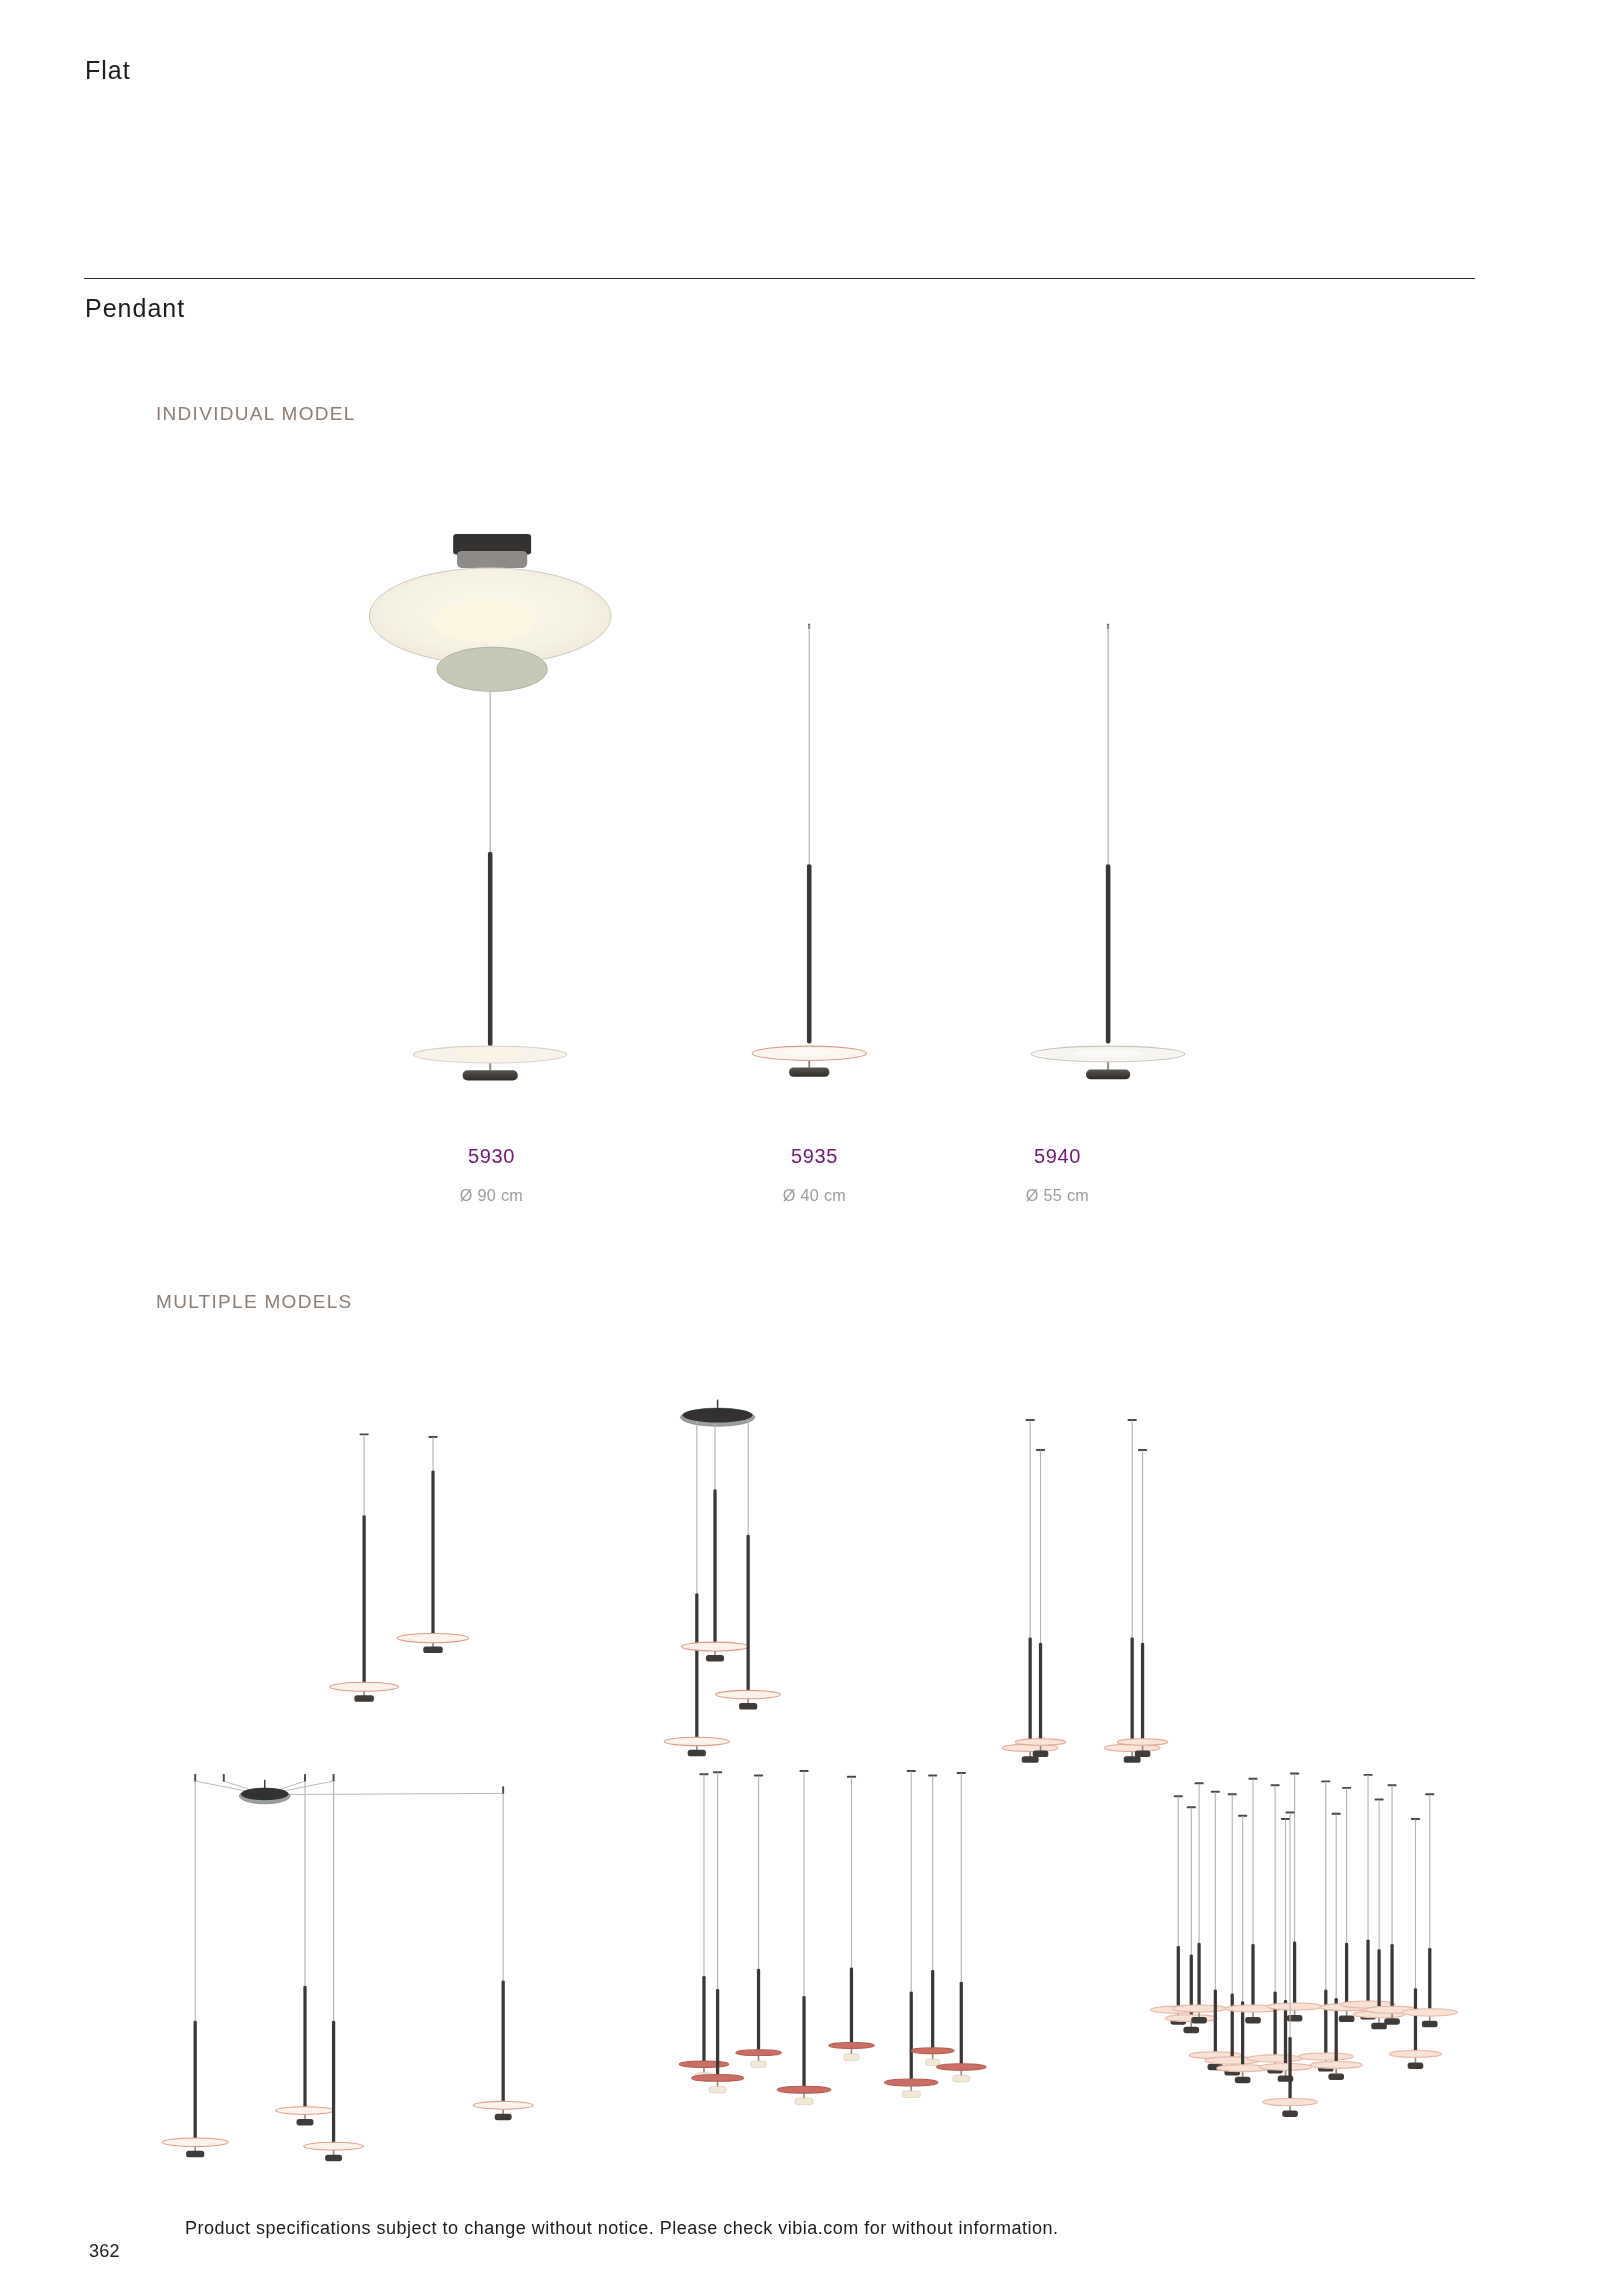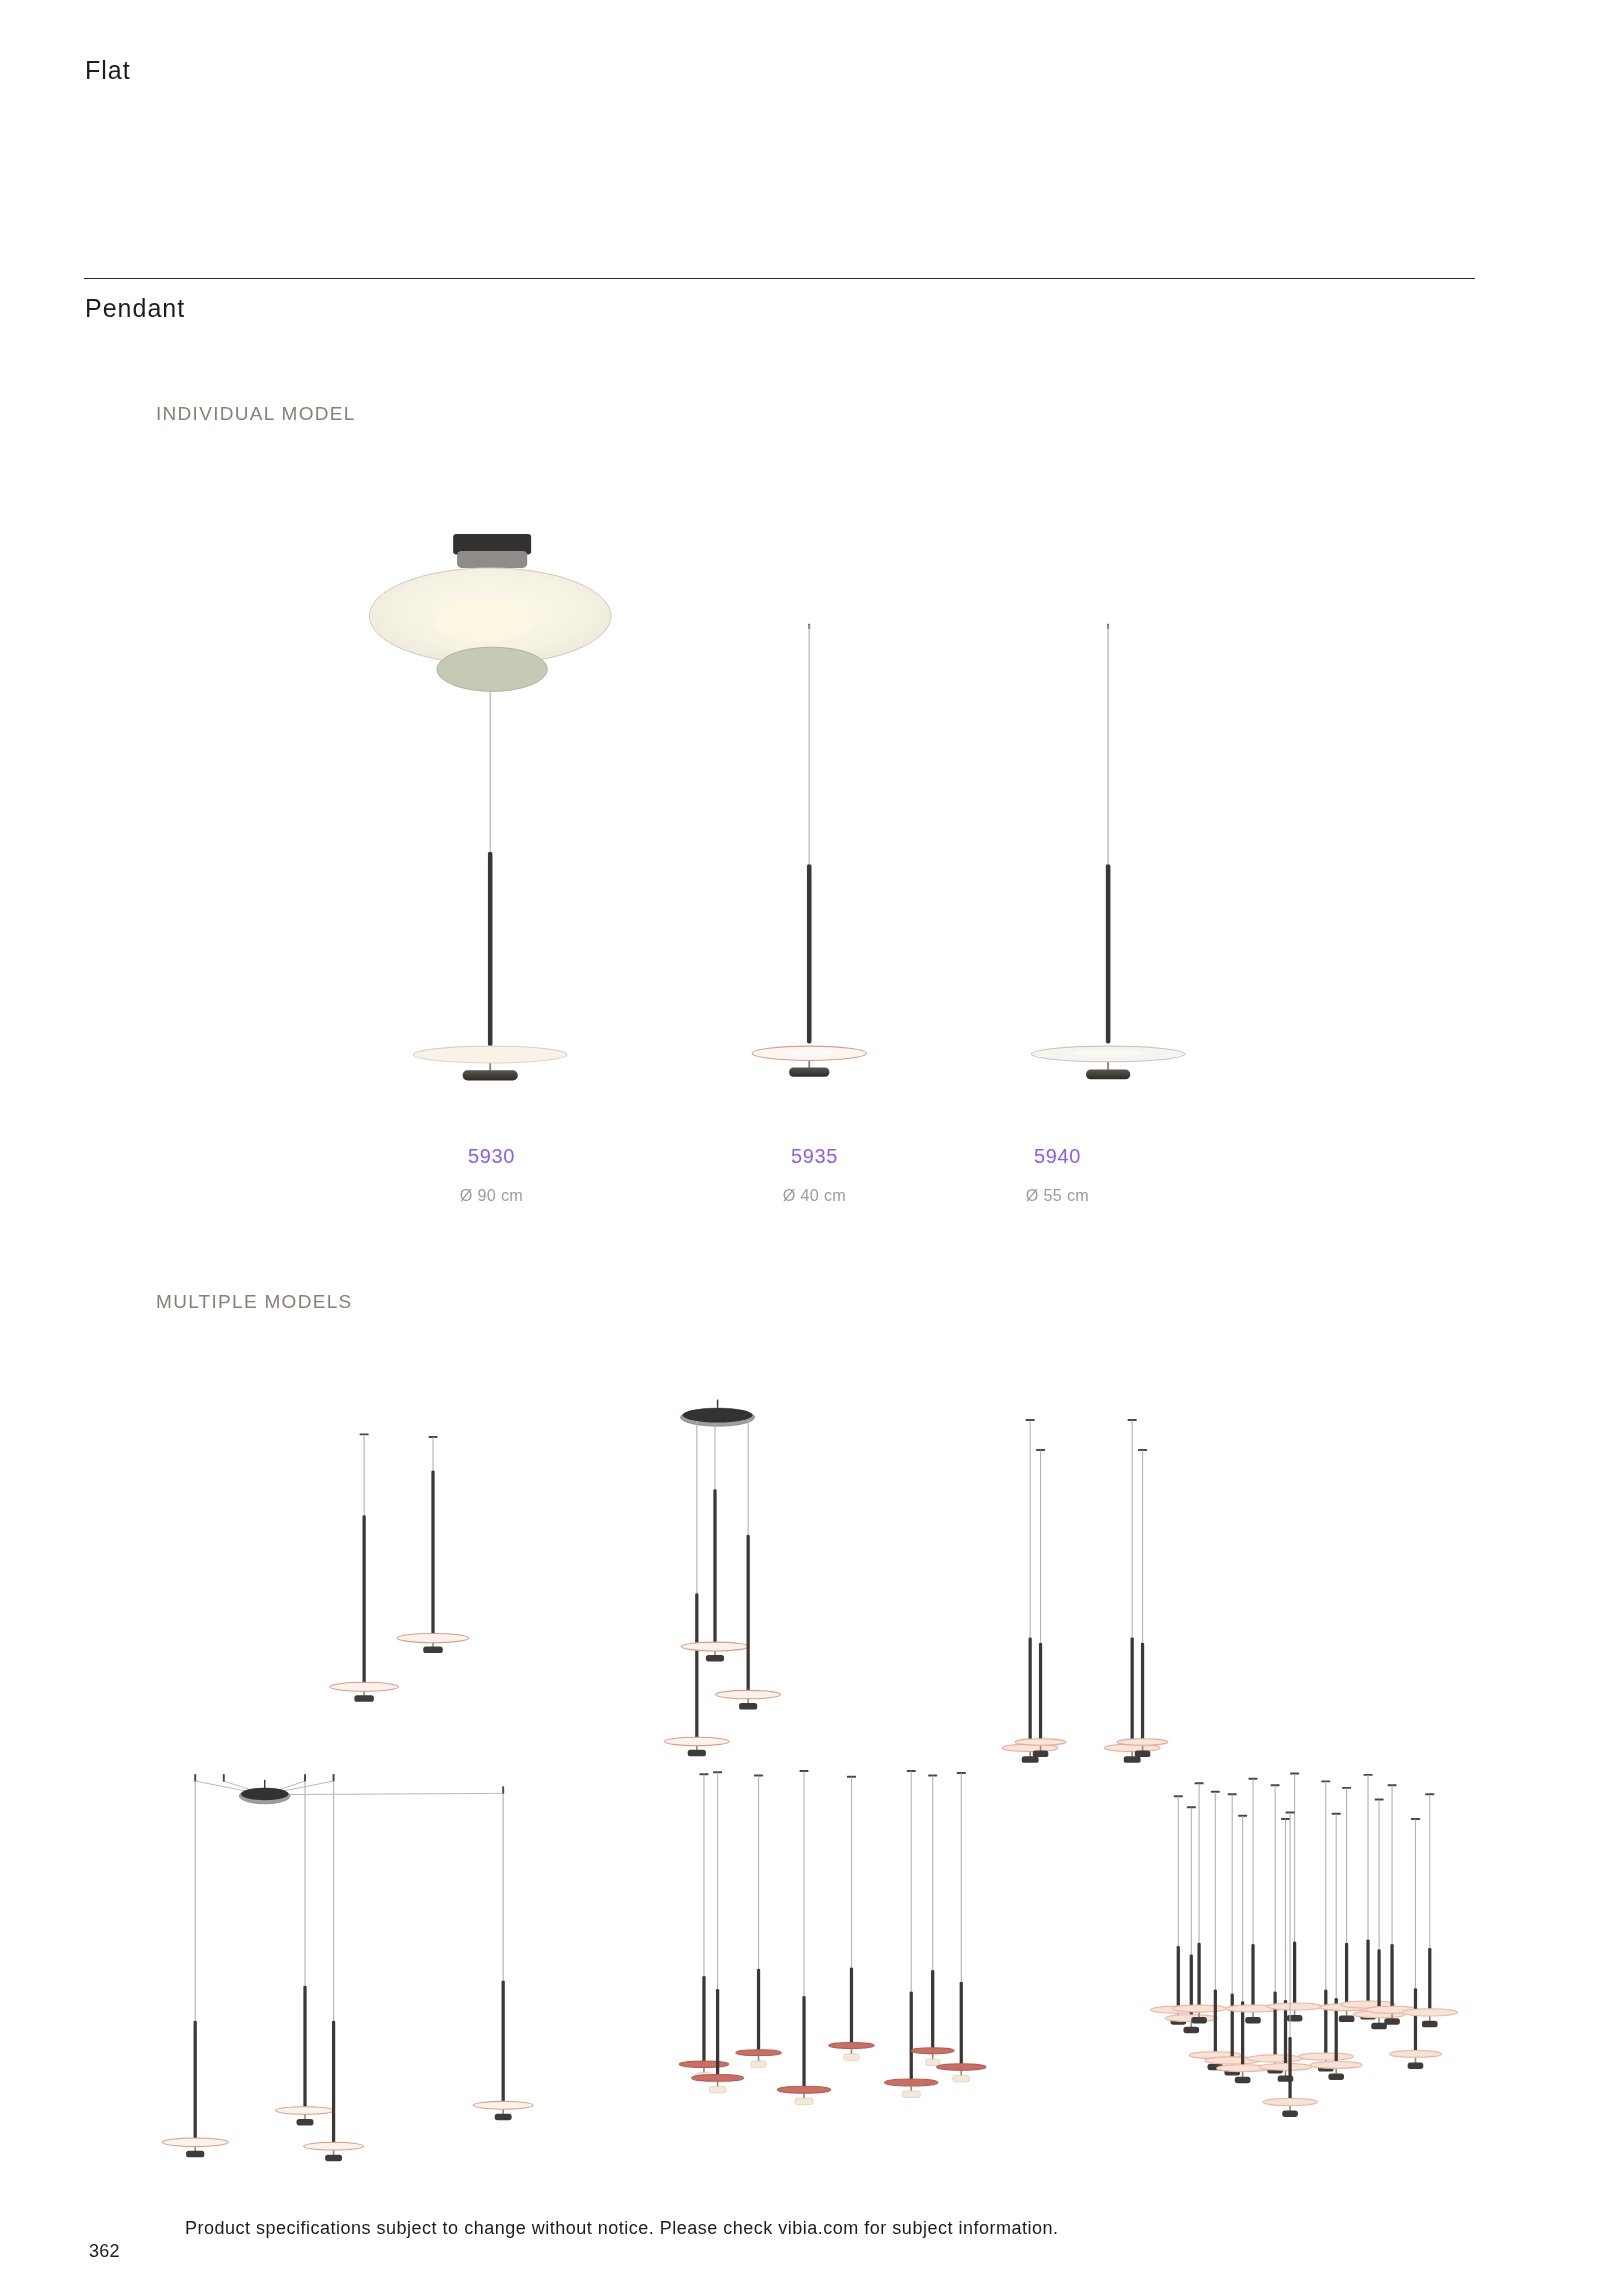--- a/index.html
+++ b/index.html
@@ -21,21 +21,21 @@
   }
   .group-label{
     position:absolute;left:156px;
     font-size:19px;letter-spacing:1.3px;color:#8a7e75;
   }
   #lbl-individual{top:403px;}
   #lbl-multiple{top:1291px;}
   #art{position:absolute;left:0;top:0;}
   .caption{position:absolute;top:1145px;width:169px;text-align:center;}
   .c0{left:407px;} .c1{left:730px;} .c2{left:973px;}
-  .cap-code{font-size:20px;line-height:23.4px;color:#8b5cf6;letter-spacing:0.6px;}
+  .cap-code{font-size:20px;line-height:23.4px;color:#701a75;letter-spacing:0.6px;}
   .cap-size{margin-top:18px;font-size:16.2px;color:#9c9c9c;letter-spacing:0.3px;}
   .footer-num{
     position:absolute;left:89px;top:2218px;
     font-size:18px;color:#1d1c1a;letter-spacing:0.3px;margin-top:23px;
   }
   .footer-text{
     position:absolute;left:185px;top:2218px;
     font-size:18px;color:#1d1c1a;letter-spacing:0.5px;white-space:nowrap;
   }
   .footer-text a{color:inherit;text-underline-offset:2.6px;cursor:pointer;}
@@ -355,17 +355,17 @@
     <div class="cap-code">5935</div>
     <div class="cap-size">Ø 40 cm</div>
   </div>
   <div class="caption c2">
     <div class="cap-code">5940</div>
     <div class="cap-size">Ø 55 cm</div>
   </div>
 
   <div class="footer-num">362</div>
   <div class="footer-text">
-    <span>Product specifications subject to change without notice. Please check </span><a class="vlink">vibia.com</a><span> for subject information.</span>
+    <span>Product specifications subject to change without notice. Please check </span><a class="vlink">vibia.com</a><span> for without information.</span>
   </div>
 
 </div>
 
 
 </body></html>

